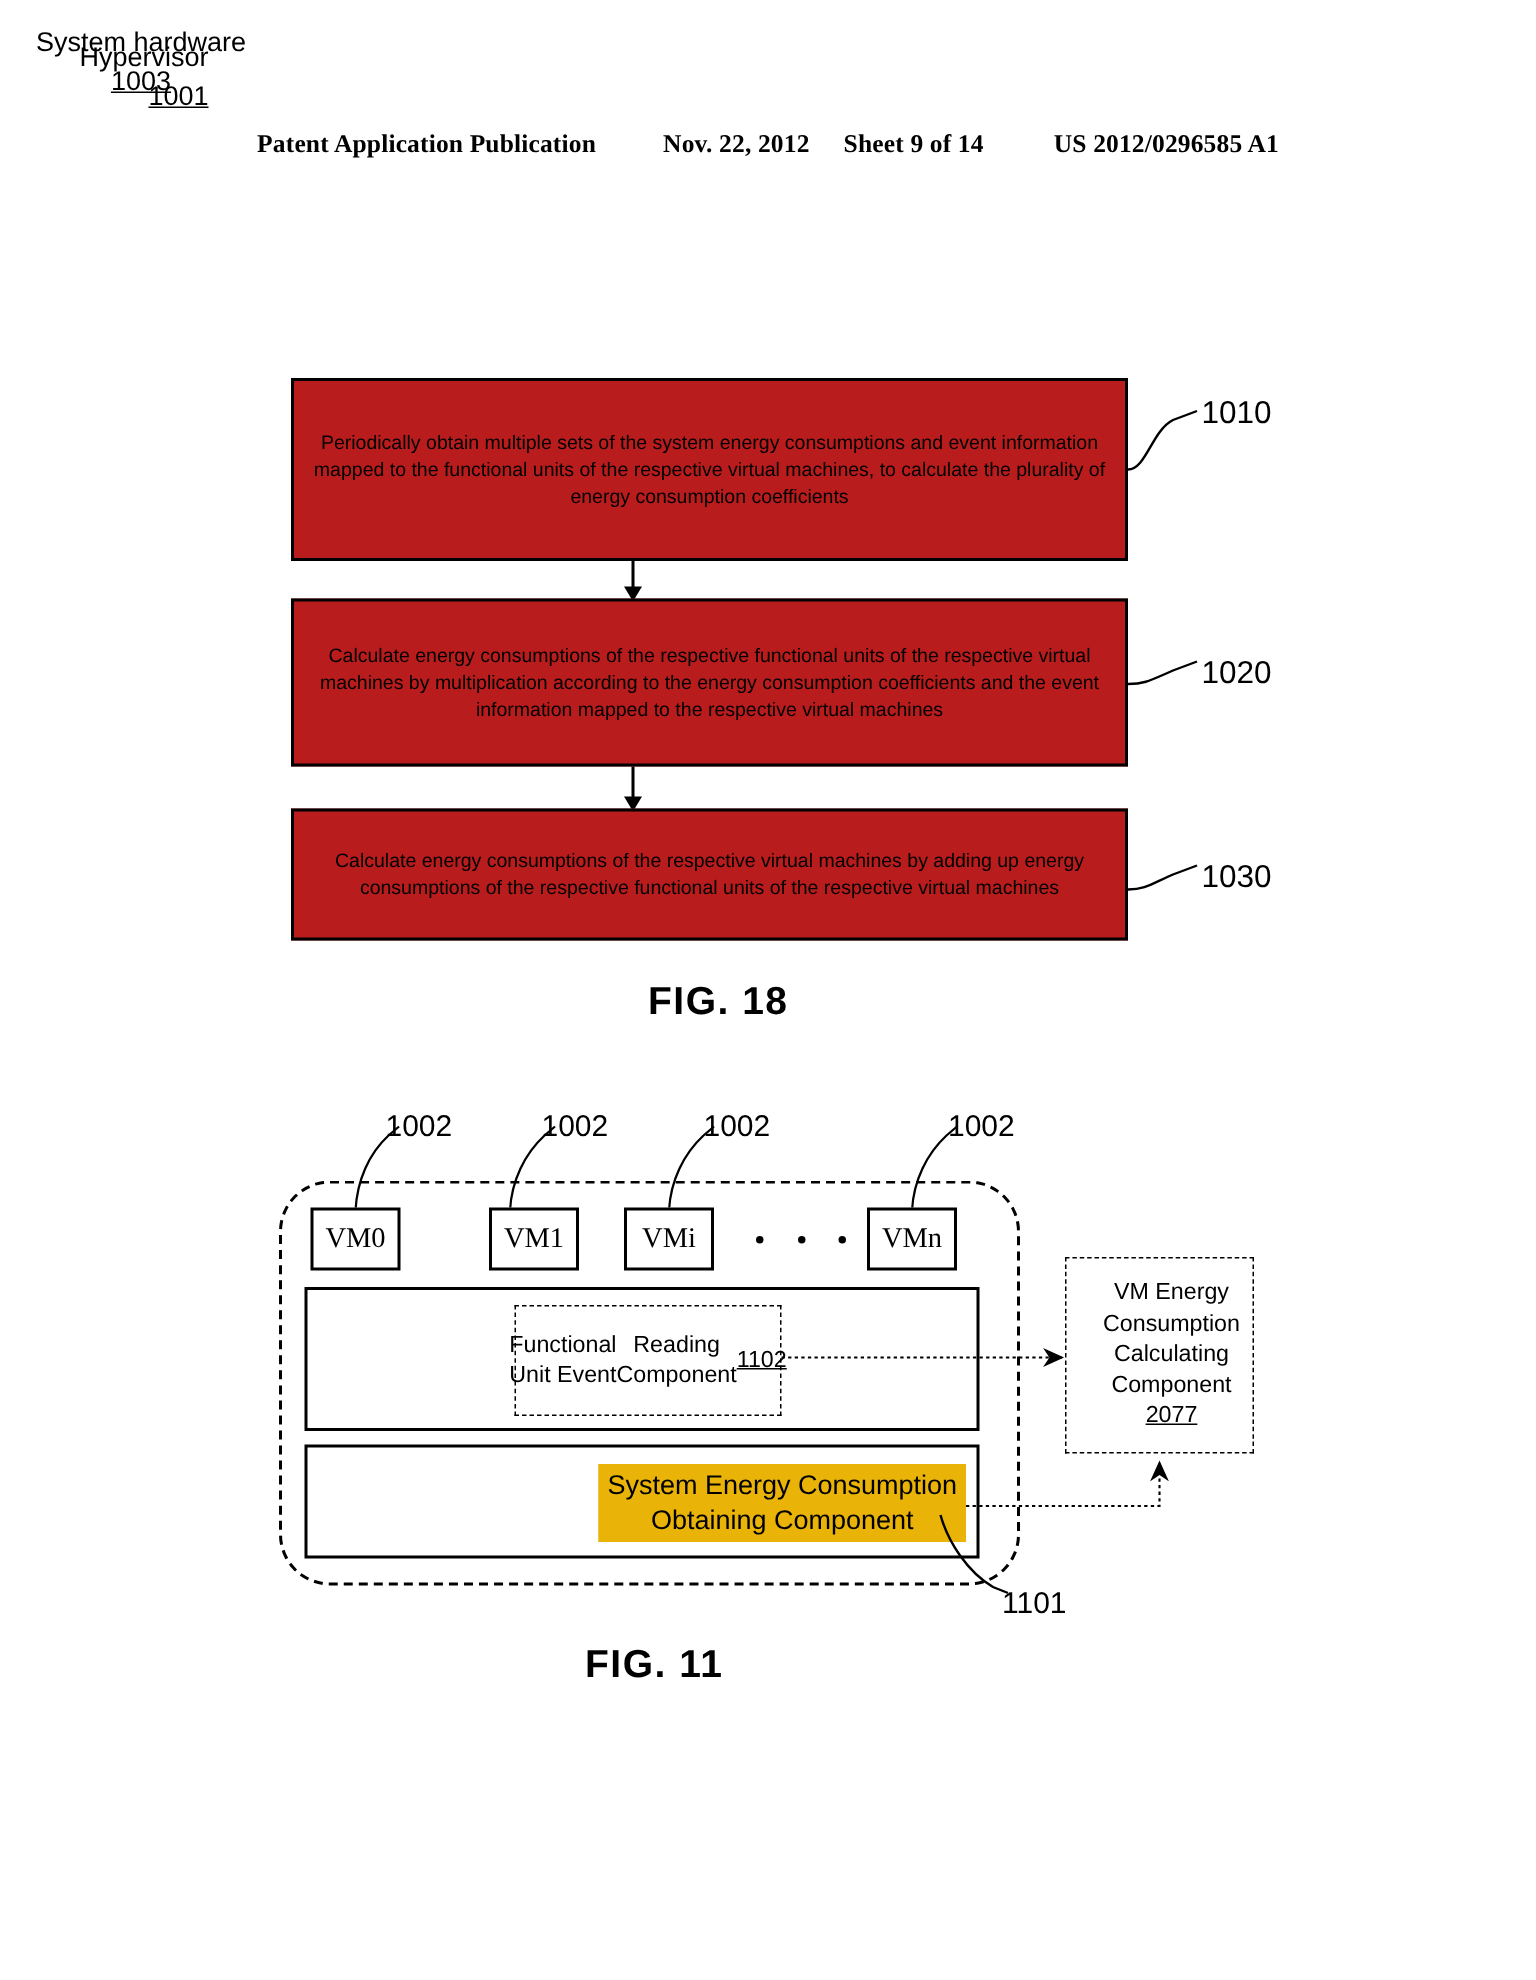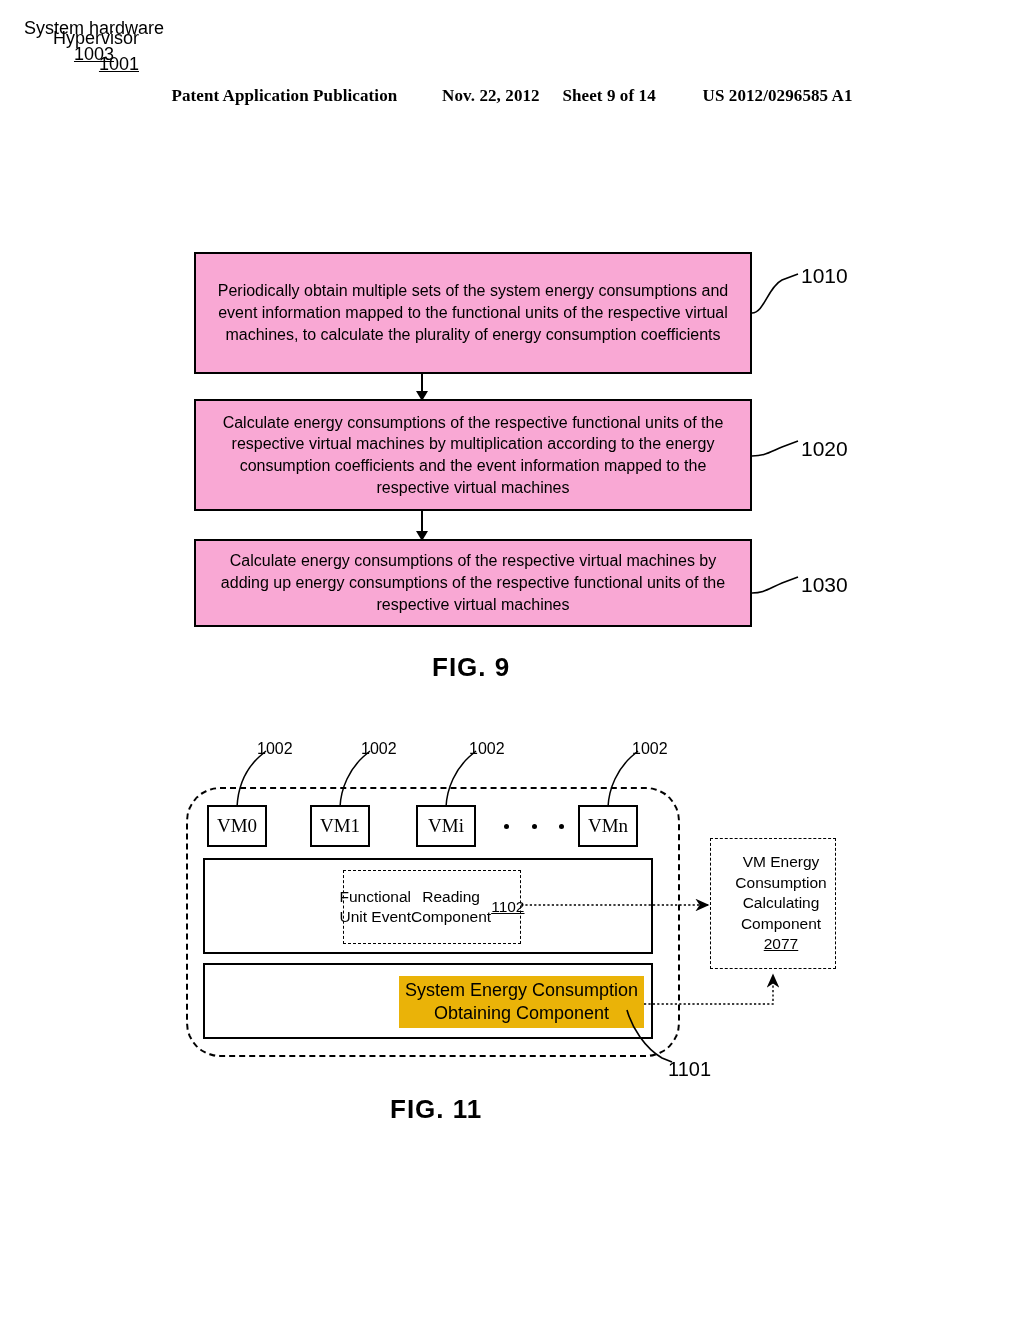--- a/index.html
+++ b/index.html
@@ -32,26 +32,26 @@
   .page-header span { display: inline-block; }
   .hdr-gap-1 { width: 36px; }
   .hdr-gap-2 { width: 14px; }
   .hdr-gap-3 { width: 38px; }
 
   
   .fc-box {
     position: absolute;
     box-sizing: border-box;
     border: 2px solid #000;
-    background: #f9a8d4;
-    display: flex;
-    align-items: center;
-    justify-content: center;
-    text-align: center;
-    font-size: 16px;
+    background: #b91c1c;
+    display: flex;
+    align-items: center;
+    justify-content: center;
+    text-align: center;
+    font-size: 13px;
     line-height: 1.36;
     padding: 4px 8px;
   }
   .fc-box .txt { display: block; }
 
   
   #box-1010 { left: 194px; top: 252px;  width: 558px; height: 122px; }
   #box-1020 { left: 194px; top: 399px;  width: 558px; height: 112px; }
   #box-1030 { left: 194px; top: 539px;  width: 558px; height: 88px; justify-content: flex-end;  }
 
@@ -120,21 +120,21 @@
     display: flex;
     align-items: center;
     justify-content: center;
     font-size: 19px;
     top: 805px;
     height: 42px;
     width: 60px;
     font-family: Liberation Serif, serif;
   }
   #vm-0 { left: 207px; }
-  #vm-1 { left: 310px; }
+  #vm-1 { left: 326px; }
   #vm-i { left: 416px; }
   #vm-n { left: 578px; }
 
   #vm-ellipsis {
     position: absolute;
     left: 504px; top: 812px;
     width: 60px; height: 28px;
     display: flex;
     align-items: center;
     justify-content: space-between;
@@ -142,21 +142,21 @@
   #vm-ellipsis i {
     display: block;
     width: 5px; height: 5px;
     background: #000;
     border-radius: 50%;
   }
 
   
   .ref-1002 {
     position: absolute;
-    font-size: 16px;
+    font-size: 20px;
     white-space: nowrap;
   }
   #lbl-1002-a { left: 257px; top: 740px; }
   #lbl-1002-b { left: 361px; top: 740px; }
   #lbl-1002-c { left: 469px; top: 740px; }
   #lbl-1002-d { left: 632px; top: 740px; }
 
   
   #hypervisor-band {
     position: absolute;
@@ -285,21 +285,21 @@
 <svg class="leader-svg" style="left:748px; top:255px; width:60px; height:380px;">
   <path d="M 4,58 C 16,58 20,32 34,25 L 50,19" fill="none" stroke="#000" stroke-width="1.6"></path>
   <path d="M 4,201 C 16,201 20,198 34,192 L 50,186" fill="none" stroke="#000" stroke-width="1.6"></path>
   <path d="M 4,338 C 16,338 20,334 34,328 L 50,322" fill="none" stroke="#000" stroke-width="1.6"></path>
 </svg>
 
 <div class="ref-label" id="ref-1010">1010</div>
 <div class="ref-label" id="ref-1020">1020</div>
 <div class="ref-label" id="ref-1030">1030</div>
 
-<div class="fig-caption" id="caption-fig10">FIG. 9</div>
+<div class="fig-caption" id="caption-fig10">FIG. 18</div>
 
 <div id="sys-boundary"></div>
 
 <svg class="leader-svg" style="left:180px; top:735px; width:520px; height:90px;">
   <path d="M 57,72 C 58,52 66,34 79,22 L 86,16" fill="none" stroke="#000" stroke-width="1.5"></path>
   <path d="M 160,72 C 161,52 170,34 183,22 L 190,16" fill="none" stroke="#000" stroke-width="1.5"></path>
   <path d="M 266,72 C 267,52 276,34 289,22 L 296,16" fill="none" stroke="#000" stroke-width="1.5"></path>
   <path d="M 428,72 C 429,52 438,34 451,22 L 458,16" fill="none" stroke="#000" stroke-width="1.5"></path>
 </svg>
 

